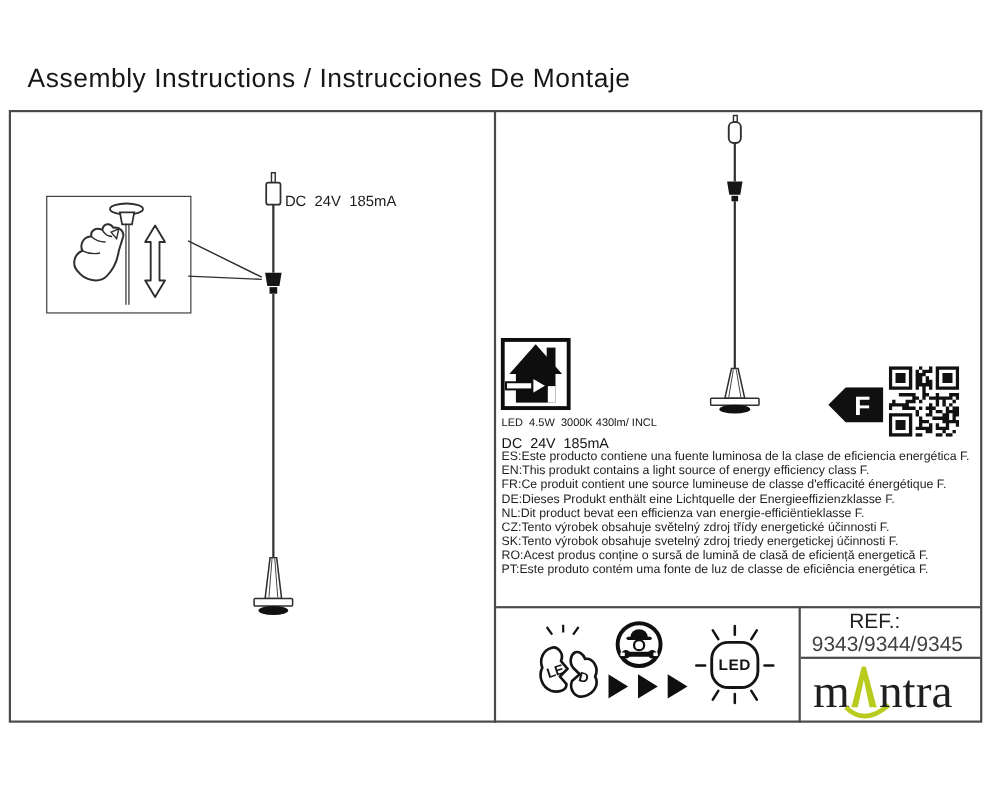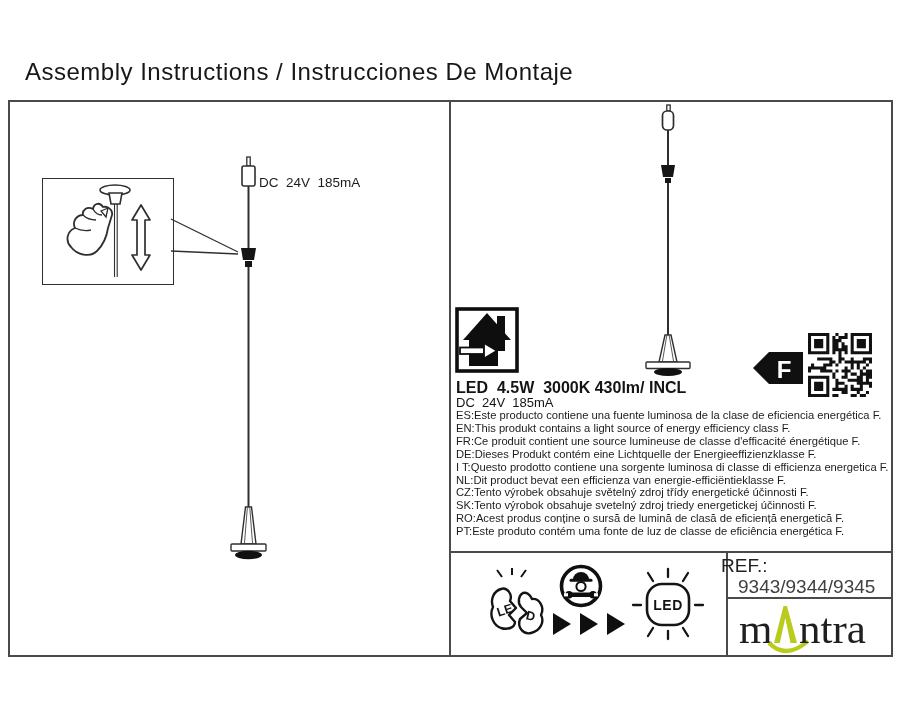--- a/index.html
+++ b/index.html
@@ -8,25 +8,25 @@
   #title{top:58px;left:0;width:900px;text-align:left;font-size:24px;letter-spacing:.5px;color:#171717;margin-left:25px;}
   #main-box{left:8px;top:100px;width:881px;height:553px;border:2px solid #4a4a4a;background:#fff;}
   .vline{border-left:2px solid #4a4a4a;}
   .hline{border-top:2px solid #4a4a4a;}
   #divider-main{left:449px;top:100px;height:557px;}
   #divider-right-h{left:451px;top:551px;width:440px;}
   #divider-ref-v{left:726px;top:551px;height:106px;}
   #divider-ref-h{left:728px;top:597px;width:163px;}
   #inset-box{left:42px;top:178px;width:130px;height:105px;border:1.6px solid #2f2f2f;background:#fff;}
   #dc-label-left{left:259px;top:175px;font-size:13.5px;white-space:pre;color:#1c1c1c;}
-  #spec-led{left:456px;top:379px;font-size:16px;white-space:pre;color:#141414;font-weight:bold;}
+  #spec-led{left:456px;top:379px;font-size:10px;white-space:pre;color:#141414;}
   #spec-dc{left:456px;top:395px;font-size:13px;white-space:pre;color:#141414;}
   #langs{left:456px;top:409px;width:436px;}
   .lang{font-size:11.2px;line-height:12.9px;white-space:nowrap;color:#1c1c1c;}
-  #ref-label{left:721px;top:555px;font-size:19px;color:#1f1f1f;text-align:center;}
+  #ref-label{left:772px;top:555px;font-size:19px;color:#1f1f1f;text-align:center;}
   #ref-numbers{left:738px;top:576px;font-size:19px;color:#404040;}
   svg text{font-family:"Liberation Sans",sans-serif;}
   .serif-t{font-family:"Liberation Serif",serif;}
 </style>
 </head>
 <body>
 
 <div id="title" class="abs">Assembly Instructions / Instrucciones De Montaje</div>
 
 <div id="main-box" class="abs"></div>
@@ -103,22 +103,21 @@
   </g>
 </svg>
 
 <div id="spec-led" class="abs">LED  4.5W  3000K 430lm/ INCL</div>
 <div id="spec-dc" class="abs">DC  24V  185mA</div>
 
 <div id="langs" class="abs">
   <div class="lang">ES:Este producto contiene una fuente luminosa de la clase de eficiencia energética F.</div>
   <div class="lang">EN:This produkt contains a light source of energy efficiency class F.</div>
   <div class="lang">FR:Ce produit contient une source lumineuse de classe d'efficacité énergétique F.</div>
-  <div class="lang">DE:Dieses Produkt contém eine Lichtquelle der Energieeffizienzklasse F.</div>
-  <div class="lang">I T:Questo prodotto contiene una sorgente luminosa di classe di efficienza energetica F.</div>
+  <div class="lang">DE:Dieses Produkt enthält eine Lichtquelle der Energieeffizienzklasse F.</div>
   <div class="lang">NL:Dit product bevat een efficienza van energie-efficiëntieklasse F.</div>
   <div class="lang">CZ:Tento výrobek obsahuje světelný zdroj třídy energetické účinnosti F.</div>
   <div class="lang">SK:Tento výrobok obsahuje svetelný zdroj triedy energetickej účinnosti F.</div>
   <div class="lang">RO:Acest produs conține o sursă de lumină de clasă de eficiență energetică F.</div>
   <div class="lang">PT:Este produto contém uma fonte de luz de classe de eficiência energética F.</div>
 </div>
 
 <svg class="abs" style="left:753px;top:352px;" width="50" height="32" viewBox="0 0 50 32">
   <polygon points="50,0 16,0 0,16 16,32 50,32" fill="#101010"></polygon>
   <text x="31" y="25.5" font-size="24" font-weight="bold" fill="#ffffff" text-anchor="middle">F</text>

